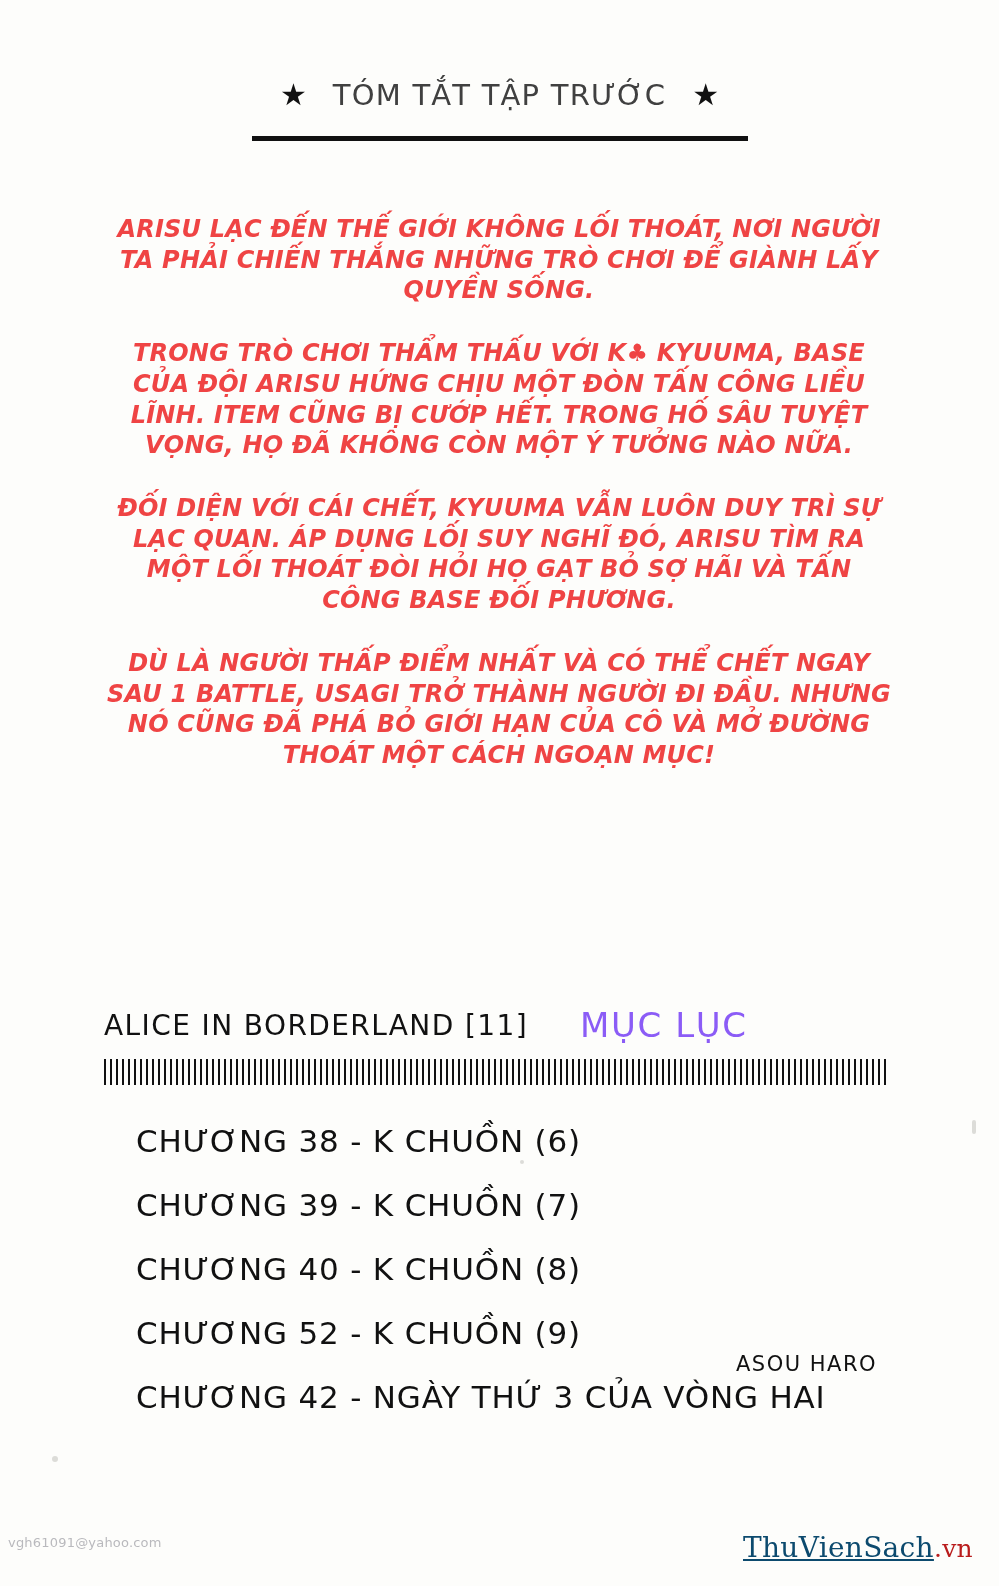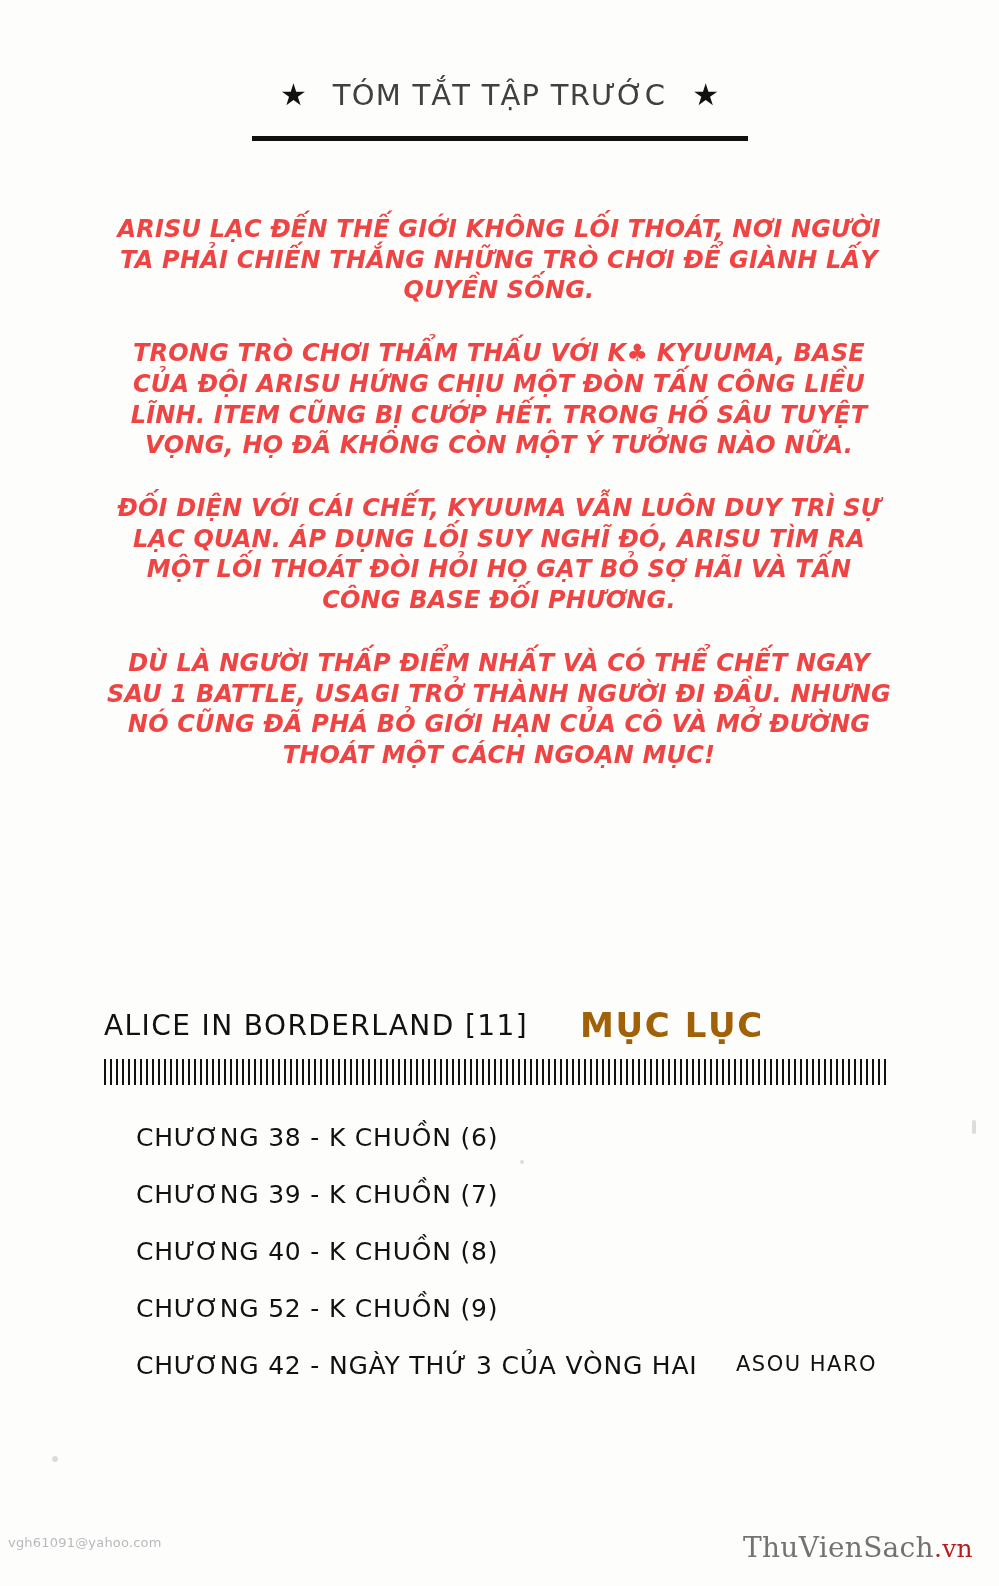--- a/index.html
+++ b/index.html
@@ -91,41 +91,41 @@
   .volume-title {
     font-size: 28px;
     letter-spacing: 1.4px;
     color: #111;
     font-weight: 500;
     white-space: nowrap;
   }
   .toc-title {
     font-size: 34px;
     letter-spacing: 1.6px;
-    color: #a16207;
-    font-weight: 700;
+    color: #8b5cf6;
+    font-weight: 400;
     white-space: nowrap;
   }
   .barcode {
     margin-top: 14px;
     width: 782px;
     height: 26px;
     background-image: repeating-linear-gradient(
       to right,
       #111 0px, #111 2px,
       transparent 2px, transparent 6px
     );
   }
 
   .chapter-list {
     margin-top: 38px;
     padding-left: 32px;
   }
   .chapter-item {
-    font-size: 25px;
+    font-size: 31px;
     letter-spacing: 0.8px;
     color: #111;
     margin-bottom: 28px;
     white-space: nowrap;
   }
 
   
   .author-stamp {
     position: absolute;
     top: 1346px;
@@ -162,21 +162,21 @@
   .watermark {
     position: absolute;
     right: 26px;
     bottom: 22px;
     font-size: 28px;
     color: #8fa6b8;
     letter-spacing: 0.3px;
     white-space: nowrap;
     font-family: "DejaVu Serif", serif;
   }
-  .watermark .wm-thu { color: #737373; }
+  .watermark .wm-thu { color: #0c4a6e; text-decoration: underline; }
   .watermark .wm-vn { color: #b91c1c; font-size: 25px; }
 
   
   .speckle {
     position: absolute;
     background: #dcdcd8;
     border-radius: 50%;
   }
 </style>
 </head>

